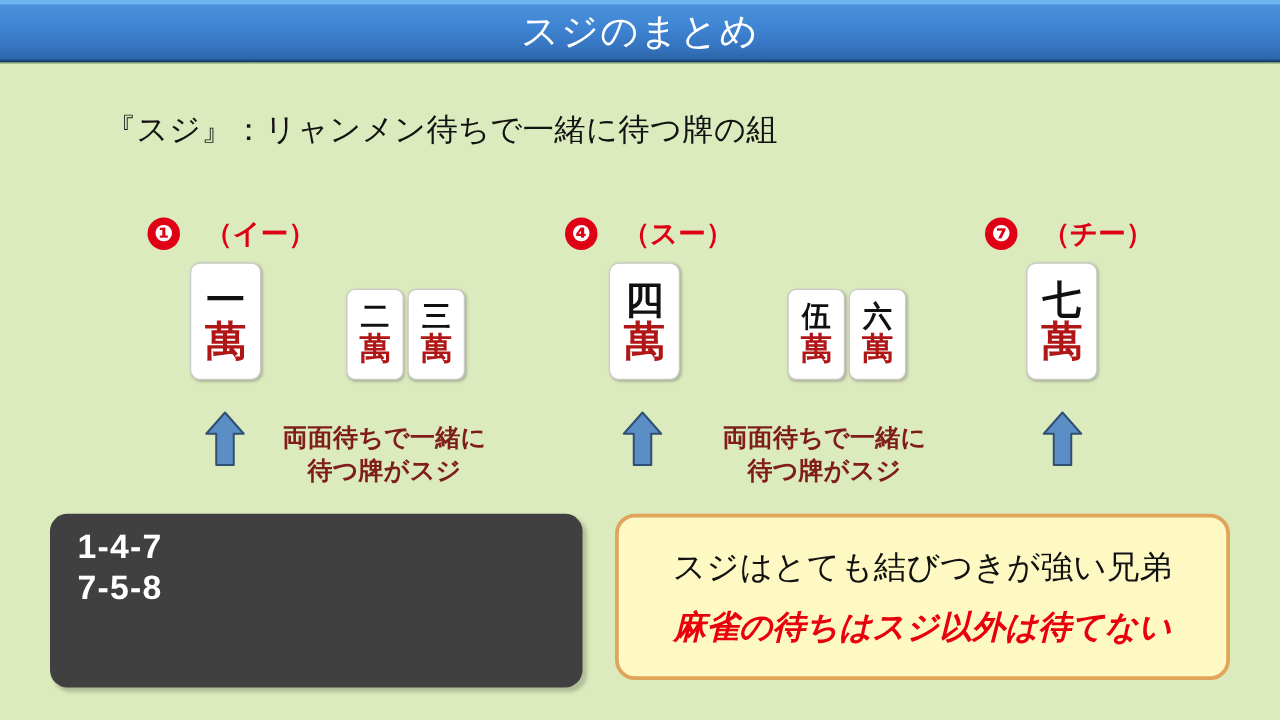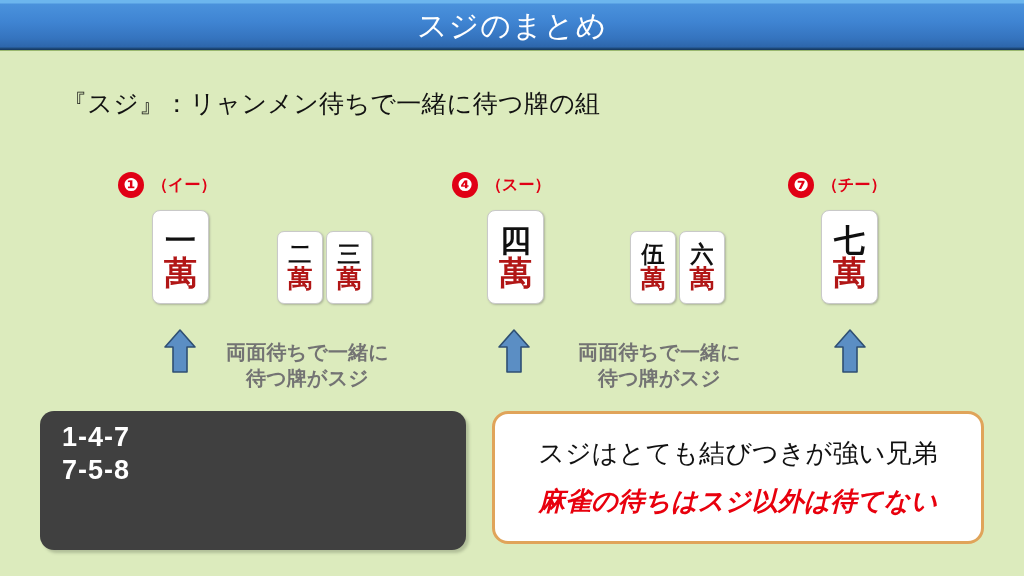--- a/index.html
+++ b/index.html
@@ -45,21 +45,21 @@
     font-weight: 400;
     letter-spacing: 1px;
     line-height: 1;
     margin-top: 1px;
     white-space: nowrap;
   }
 
   
   #subtitle {
     position: absolute;
-    left: 62px;
+    left: 84px;
     top: 87px;
     font-size: 25px;
     color: #121212;
     white-space: nowrap;
     letter-spacing: 0.3px;
   }
 
   
   .grp-label {
     position: absolute;
@@ -77,24 +77,24 @@
     border-radius: 50%;
     background: #e00015;
     color: #ffffff;
     font-size: 18px;
     font-weight: bold;
     line-height: 1;
     padding-bottom: 1px;
     box-sizing: border-box;
   }
   .grp-kana {
-    font-size: 16px;
+    font-size: 22px;
     font-weight: bold;
     color: #e00015;
-    margin-left: 8px;
+    margin-left: 20px;
   }
   #grp-label-1 { left: 118px; top: 172px; }
   #grp-label-4 { left: 452px; top: 172px; }
   #grp-label-7 { left: 788px; top: 172px; }
 
   
   .tile {
     position: absolute;
     background: #ffffff;
     border: 1px solid #c9c9c9;
@@ -148,27 +148,28 @@
     width: 34px;
     height: 46px;
   }
   #arrow-a { left: 163px; top: 328px; }
   #arrow-b { left: 497px; top: 328px; }
   #arrow-c { left: 833px; top: 328px; }
 
   
   .arrow-caption {
     position: absolute;
-    color: #737373;
+    color: #7f1d1d;
     font-size: 20px;
     font-weight: bold;
     line-height: 1.28;
     text-align: center;
     white-space: nowrap;
     letter-spacing: 0.2px;
+    font-family: Liberation Mono, monospace;
   }
   #caption-left  { left: 226px; top: 340px; }
   #caption-right { left: 578px; top: 340px; }
 
   
   #suji-list-box {
     position: absolute;
     left: 40px;
     top: 411px;
     width: 426px;
@@ -197,21 +198,21 @@
     letter-spacing: 0px;
   }
 
   
   #note-box {
     position: absolute;
     left: 492px;
     top: 411px;
     width: 492px;
     height: 133px;
-    background: #ffffff;
+    background: #fef9c3;
     border: 3px solid #e0a45a;
     border-radius: 16px;
     box-sizing: border-box;
     display: flex;
     flex-direction: column;
     align-items: center;
     justify-content: center;
   }
   #note-line-1 {
     font-size: 26px;

